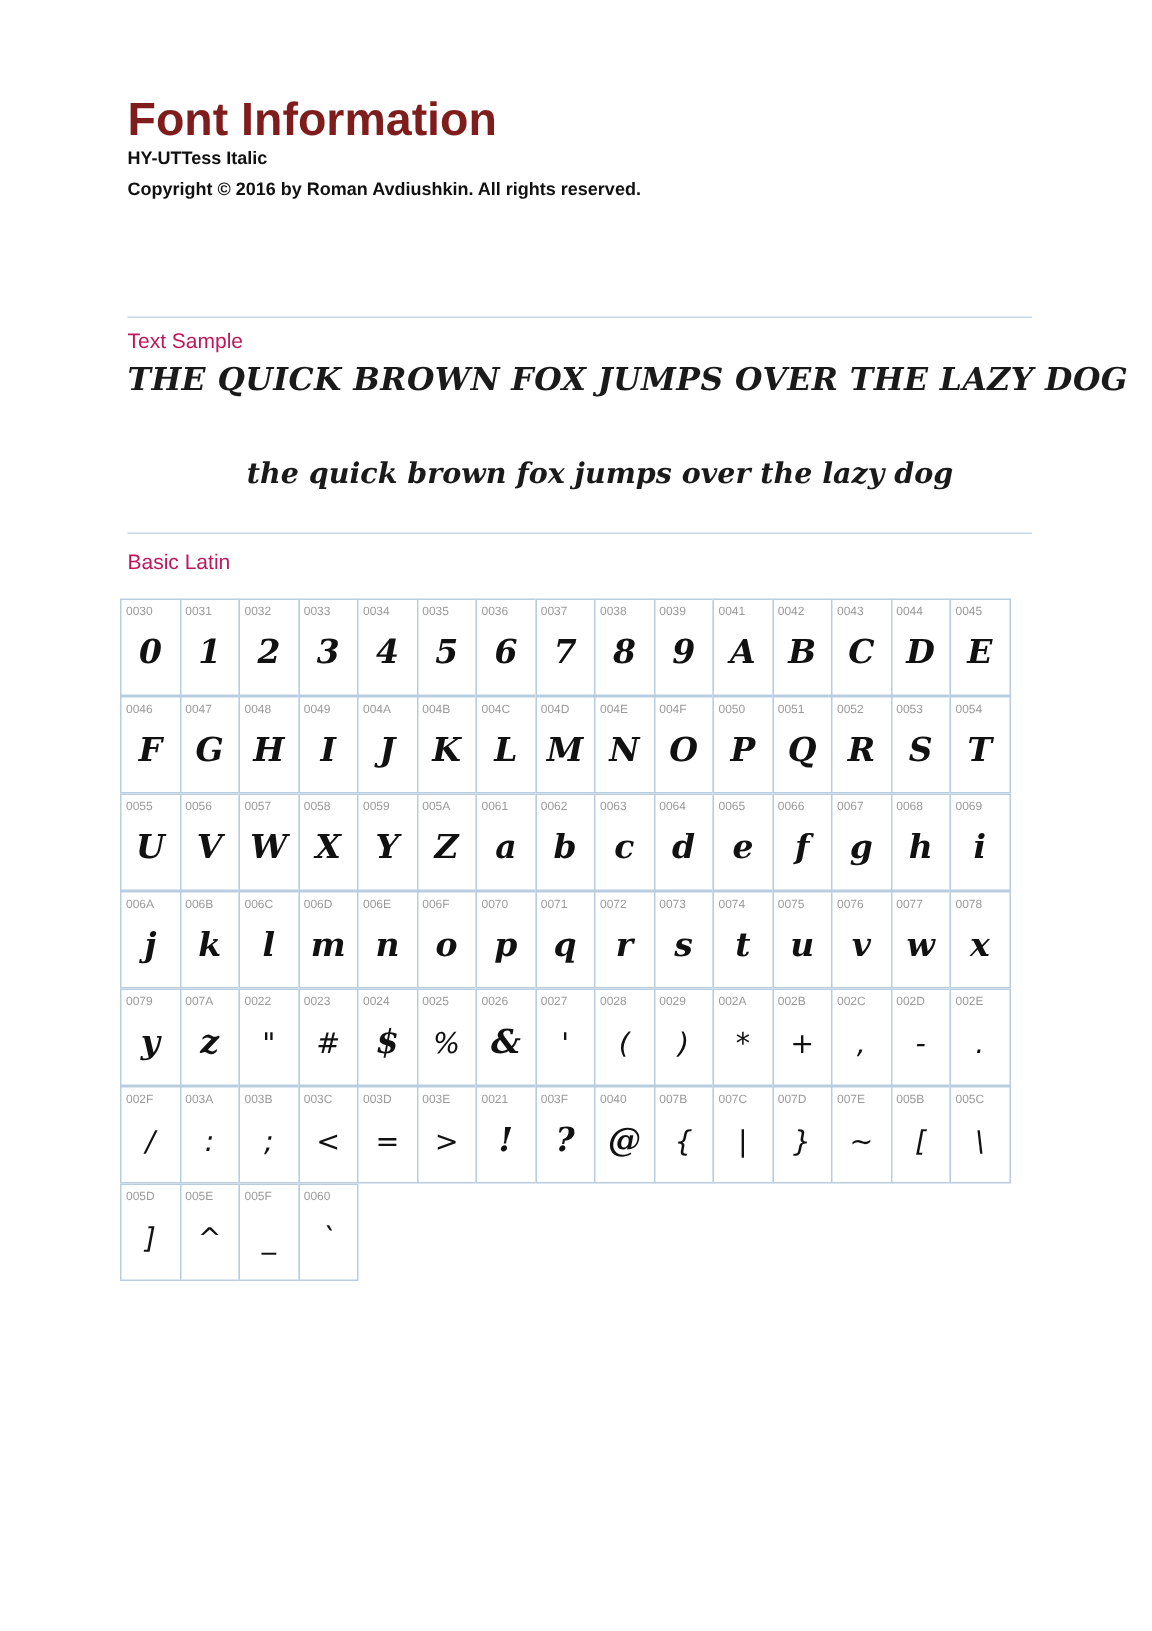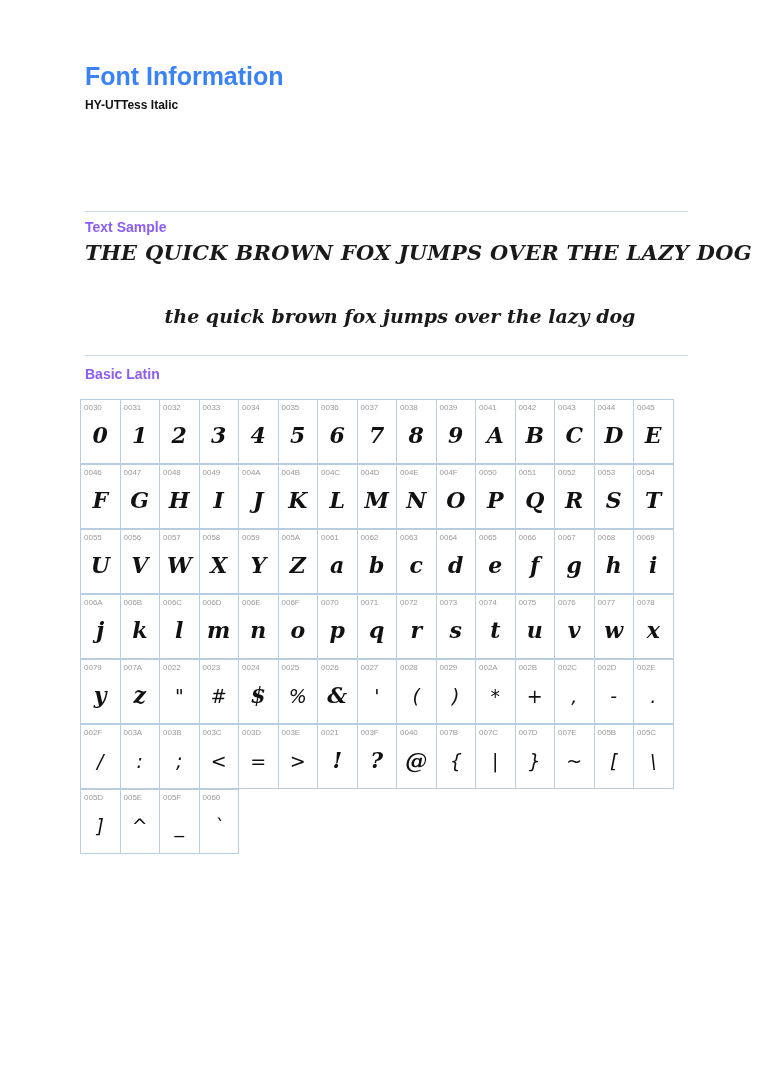--- a/index.html
+++ b/index.html
@@ -1,22 +1,22 @@
 <!DOCTYPE html>
 <html><head>
 <meta charset="utf-8">
 <style>
   html, body { margin: 0; padding: 0; background: #ffffff; }
   body { width: 768px; height: 1087px; position: relative; overflow: hidden;
          font-family: "Liberation Sans", sans-serif; color: #111; }
-  .title { position: absolute; left: 85px; top: 62px; font-size: 25px; font-weight: bold; color: #3b82f6; }
+  .title { position: absolute; left: 85px; top: 62px; font-size: 31px; font-weight: bold; color: #7f1d1d; }
   .info { position: absolute; left: 85px; top: 95px; font-size: 12px; font-weight: bold; line-height: 20.5px; color: #111; }
   .info div { white-space: nowrap; }
   .rule { position: absolute; left: 85px; width: 603px; height: 1px; background: #c9d7e6; }
-  .section { position: absolute; left: 85px; font-size: 14px; font-weight: bold; color: #8b5cf6; }
+  .section { position: absolute; left: 85px; font-size: 14px; font-weight: normal; color: #be185d; }
   .sample-upper { position: absolute; left: 85px; width: 640px; top: 240px; text-align: center;
                   font-family: "DejaVu Serif", serif; font-style: italic; font-weight: bold;
                   font-size: 21px; letter-spacing: 0.3px; white-space: nowrap; color: #1a1a1a; }
   .sample-lower { position: absolute; left: 85px; width: 630px; top: 305px; text-align: center;
                   font-family: "DejaVu Serif", serif; font-style: italic; font-weight: bold;
                   font-size: 19px; white-space: nowrap; color: #1a1a1a; }
   .grid { position: absolute; left: 80px; top: 399px; }
   .row { display: flex; height: 65px; }
   .cell { width: 40.5px; height: 65px; box-sizing: border-box; border: 1px solid #b9cde0;
           margin-right: -1px; margin-bottom: -1px; position: relative; background: #fff; }
@@ -26,20 +26,21 @@
            font-size: 22px; color: #111; }
   .glyph.punct { font-weight: normal; font-family: "DejaVu Sans", sans-serif; font-size: 19px; top: 25px; }
 </style>
 </head>
 <body>
 
 <div class="title">Font Information</div>
 
 <div class="info">
   <div>HY-UTTess Italic</div>
+  <div>Copyright © 2016 by Roman Avdiushkin. All rights reserved.</div>
 </div>
 
 <div class="rule" style="top:211px;"></div>
 <div class="section" style="top:219px;">Text Sample</div>
 
 <div class="sample-upper">THE QUICK BROWN FOX JUMPS OVER THE LAZY DOG</div>
 <div class="sample-lower">the quick brown fox jumps over the lazy dog</div>
 
 <div class="rule" style="top:355px;"></div>
 <div class="section" style="top:366px;">Basic Latin</div>

